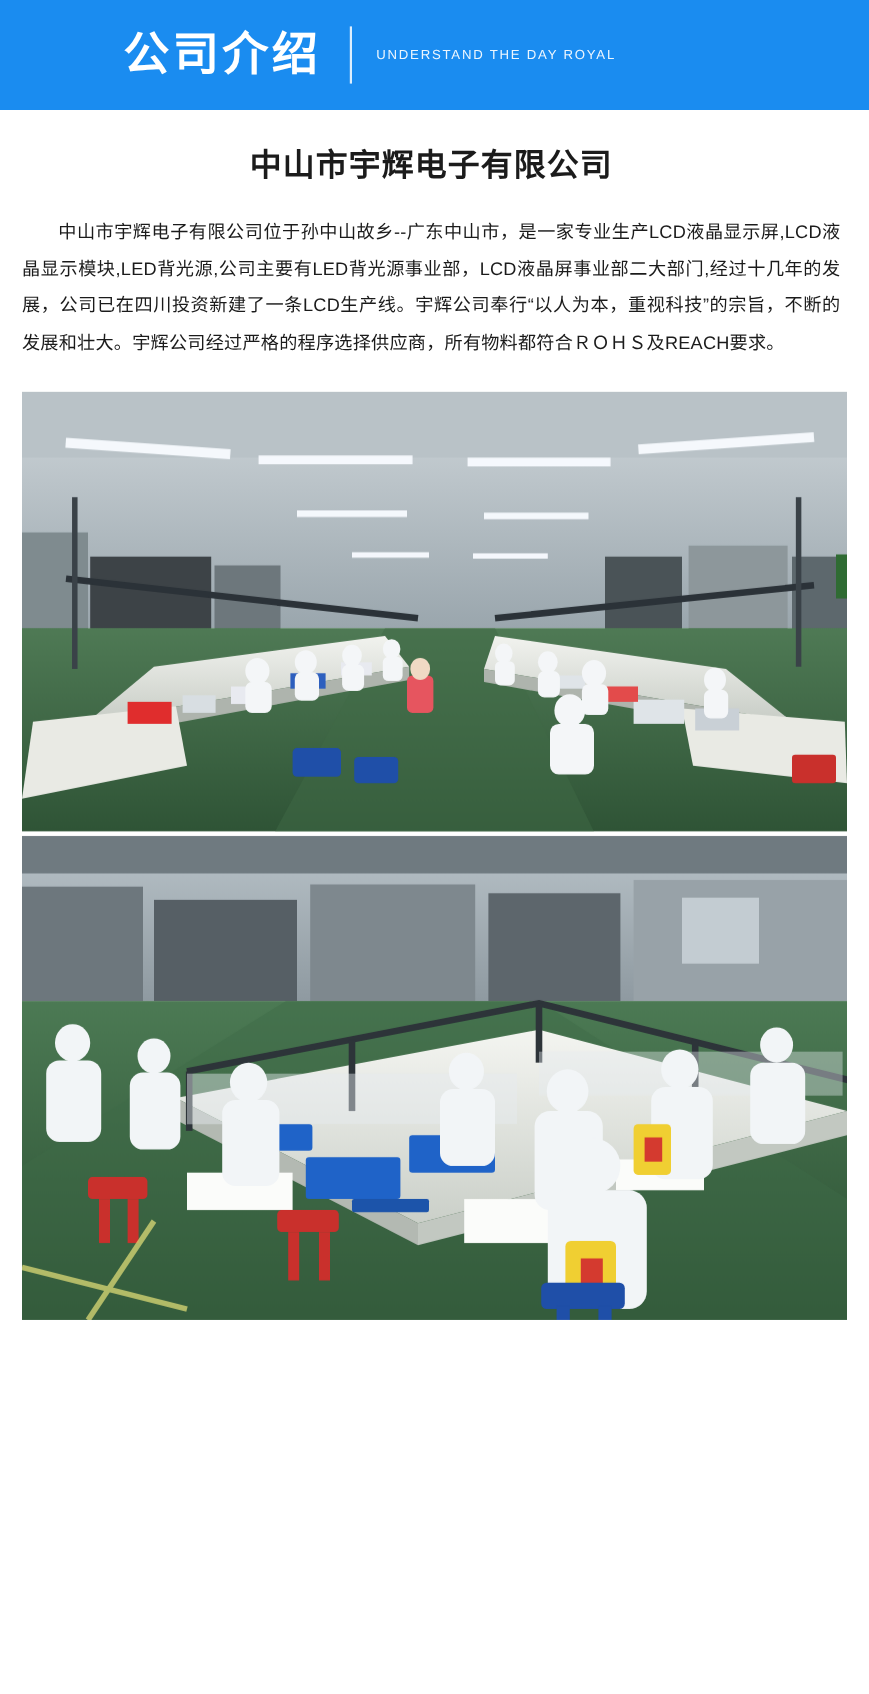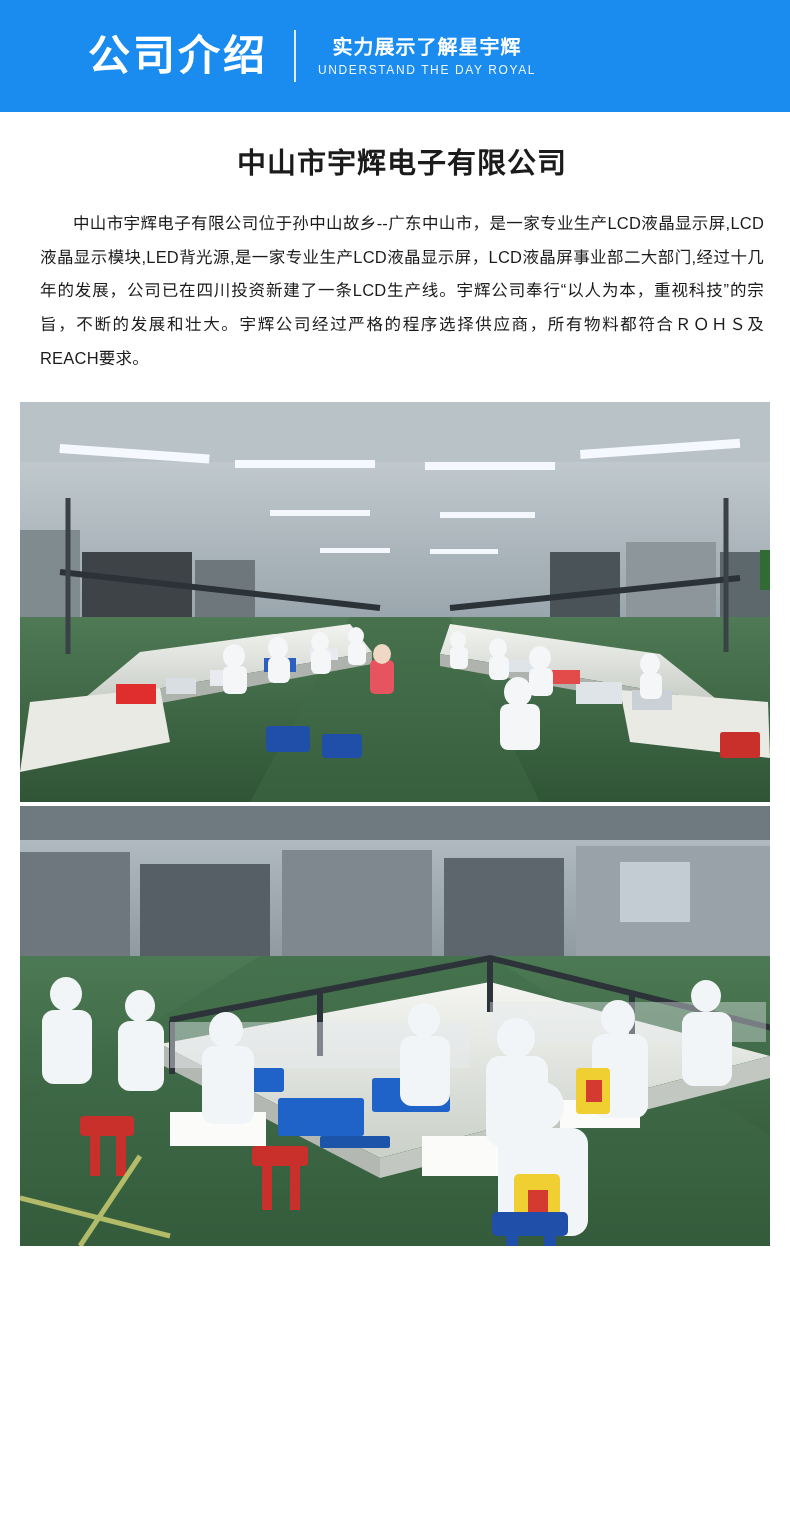--- a/index.html
+++ b/index.html
@@ -14,27 +14,26 @@
     -webkit-font-smoothing: antialiased;
   }
   .page {
     width: 790px;
     position: relative;
     overflow: hidden;
   }
 
   
   .banner {
-    height: 112px;
+    height: 100px;
     background: #1a8cf0;
     display: flex;
     align-items: center;
-    padding-left: 88px;
+    padding-left: 112px;
     box-sizing: border-box;
-    text-align: center;
   }
   .banner-title {
     color: #ffffff;
     font-size: 42px;
     font-weight: bold;
     letter-spacing: 3px;
     line-height: 1;
     white-space: nowrap;
   }
   .banner-divider {
@@ -61,21 +60,20 @@
     color: rgba(255,255,255,0.92);
     font-size: 12px;
     letter-spacing: 1.6px;
     line-height: 1.5;
     white-space: nowrap;
   }
 
   
   .content {
     padding: 34px 26px 0 20px;
-    margin-left: 20px;
   }
   .company-name {
     text-align: center;
     font-size: 29px;
     font-weight: bold;
     color: #1b1b1b;
     letter-spacing: 1px;
     margin: 0 0 26px 0;
     line-height: 1.2;
   }
@@ -107,28 +105,27 @@
 </style>
 </head>
 <body>
 
 <div class="page">
 
   <div class="banner">
     <div class="banner-title">公司介绍</div>
     <div class="banner-divider"></div>
     <div class="banner-sub">
-      <div class="banner-sub-cn">实力展示了解星宇辉</div>
       <div class="banner-sub-en">UNDERSTAND THE DAY ROYAL</div>
     </div>
   </div>
 
   <div class="content">
     <h1 class="company-name">中山市宇辉电子有限公司</h1>
-    <p class="para">中山市宇辉电子有限公司位于孙中山故乡--广东中山市，是一家专业生产LCD液晶显示屏,LCD液晶显示模块,LED背光源,是一家专业生产LCD液晶显示屏，LCD液晶屏事业部二大部门,经过十几年的发展，公司已在四川投资新建了一条LCD生产线。宇辉公司奉行“以人为本，重视科技”的宗旨，不断的发展和壮大。宇辉公司经过严格的程序选择供应商，所有物料都符合ＲＯＨＳ及REACH要求。</p>
+    <p class="para">中山市宇辉电子有限公司位于孙中山故乡--广东中山市，是一家专业生产LCD液晶显示屏,LCD液晶显示模块,LED背光源,公司主要有LED背光源事业部，LCD液晶屏事业部二大部门,经过十几年的发展，公司已在四川投资新建了一条LCD生产线。宇辉公司奉行“以人为本，重视科技”的宗旨，不断的发展和壮大。宇辉公司经过严格的程序选择供应商，所有物料都符合ＲＯＨＳ及REACH要求。</p>
   </div>
 
   <div class="photos">
 
     <div class="photo photo-a">
       <svg viewBox="0 0 750 400" preserveAspectRatio="none" aria-hidden="true">
         <defs>
           <linearGradient id="ceilA" x1="0" y1="0" x2="0" y2="1">
             <stop offset="0%" stop-color="#cfd6da"></stop>
             <stop offset="100%" stop-color="#9aa6ad"></stop>

